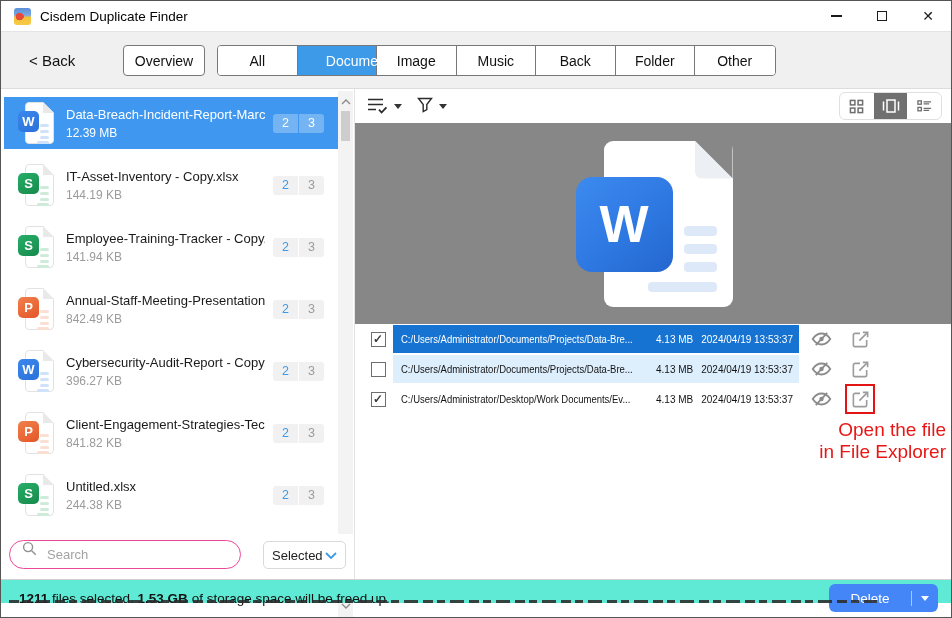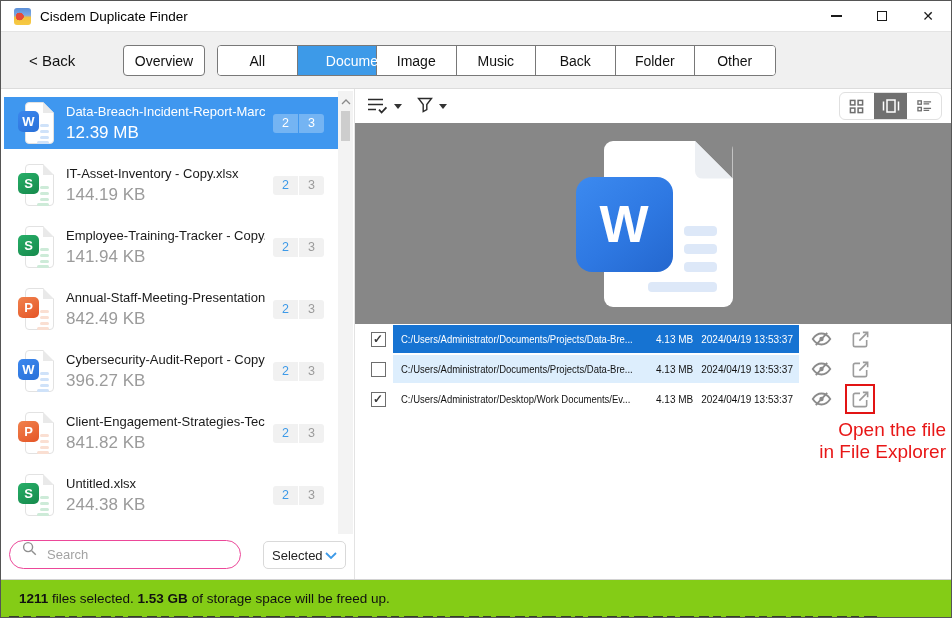--- a/index.html
+++ b/index.html
@@ -58,21 +58,21 @@
   .chip { position: absolute; left: 0; top: 10px; width: 21px; height: 21px; border-radius: 5px;
           color: #fff; font-weight: bold; font-size: 13px; display: flex; align-items: center; justify-content: center; }
   .t-word .chip { background: linear-gradient(150deg, #3b87ee, #2a71d8); }
   .t-word .pl { background: #cfe2f9; }
   .t-excel .chip { background: linear-gradient(150deg, #27ae68, #168a4c); }
   .t-excel .pl { background: #cdebd8; }
   .t-ppt .chip { background: linear-gradient(150deg, #f0824d, #e55527); }
   .t-ppt .pl { background: #fadfd2; }
   .fmeta { margin-left: 12px; flex: 1; min-width: 0; }
   .fname { font-size: 13px; color: #1a1a1a; white-space: nowrap; overflow: hidden; }
-  .fsize { font-size: 17px; color: #9b9b9b; margin-top: 4px; }
+  .fsize { font-size: 12px; color: #9b9b9b; margin-top: 4px; }
   .fitem.sel .fname, .fitem.sel .fsize { color: #fff; }
   .badges { display: flex; flex: none; margin-left: auto; padding-left: 8px; }
   .badge { min-width: 25px; height: 19px; display: flex; align-items: center; justify-content: center;
            font-size: 12.5px; background: #f1f1f1; }
   .b1 { color: #3d9ae8; border-radius: 3px 0 0 3px; }
   .b2 { color: #9b9b9b; border-radius: 0 3px 3px 0; margin-left: 1px; }
   .fitem.sel .badge { background: rgba(255,255,255,.28); color: #fff; }
 
   
   .sb-track { position: absolute; left: 337px; top: 2px; width: 15px; height: 528px; background: #f3f3f3; }
@@ -134,22 +134,22 @@
            transform: scaleX(.95); transform-origin: left center; }
   .dsize { flex: none; margin-left: 6px; } .ddate { flex: none; margin-left: 8px; }
   .icon-btn { flex: none; display: flex; align-items: center; justify-content: center; width: 22px; height: 22px; }
   .eye { margin-left: 11px; } .open { margin-left: 17px; }
   .open.redbox { outline: 2px solid #e21414; outline-offset: 2px; }
 
   .annotation { position: absolute; right: 7px; top: 330px; text-align: right;
                 color: #e81717; font-size: 19px; line-height: 21.5px; }
 
   
-  .statusbar { position: absolute; left: 0; top: 578px; width: 952px; height: 40px;
-               background: #84cc16; border-top: 1px solid #d2d2d2; padding-left: 16px; }
+  .statusbar { position: absolute; left: 0; top: 578px; width: 952px; height: 24px;
+               background: #5eead4; border-top: 1px solid #d2d2d2; padding-left: 16px; }
   .status-text { position: absolute; left: 18px; top: 11px; font-size: 13.5px; color: #111; white-space: pre-wrap; }
   .status-text b { font-weight: bold; }
   .delete-btn { position: absolute; right: 15px; top: 4px; width: 109px; height: 28px;
                 background: #4486f7; border-radius: 6px; color: #fff; display: flex; align-items: center; }
   .delete-label { flex: 1; text-align: center; font-size: 13.5px; }
   .delete-sep { width: 1px; height: 15px; background: rgba(255,255,255,.55); }
   .delete-caret { width: 26px; display: flex; align-items: center; justify-content: center; }
   .delete-caret span { width: 0; height: 0; border-left: 4.5px solid transparent;
                        border-right: 4.5px solid transparent; border-top: 5.5px solid #fff; }
   .crop-strip { position: absolute; left: 8px; bottom: 0; width: 868px; height: 4px; overflow: hidden; opacity: .88; }
@@ -503,18 +503,25 @@
 
       <div class="annotation">
         <div>Open the file</div>
         <div>in File Explorer</div>
       </div>
     </div>
   </div>
 
   <div class="statusbar">
     <div class="status-text"><b>1211</b><span> files selected. </span><b>1.53 GB</b><span> of storage space will be freed up.</span></div>
+    <div class="delete-btn">
+      <span class="delete-label">Delete</span>
+      <span class="delete-sep"></span>
+      <span class="delete-caret">
+          <span></span>
+        </span>
+    </div>
     <div class="crop-strip">
         <div></div>
       </div>
   </div>
 
 </div>
 
 </body></html>

